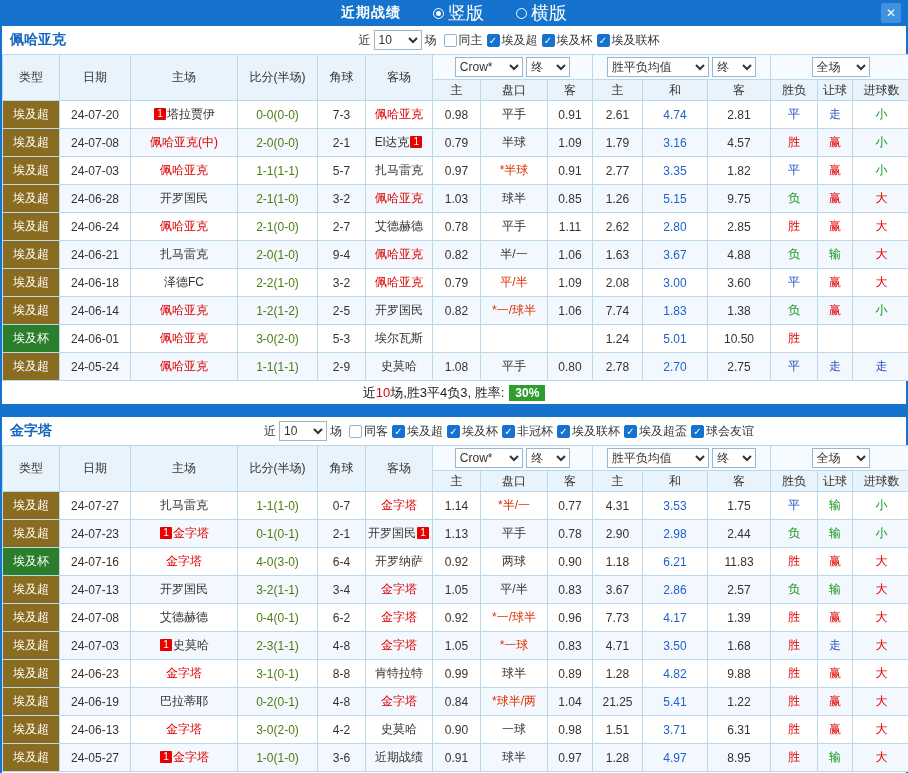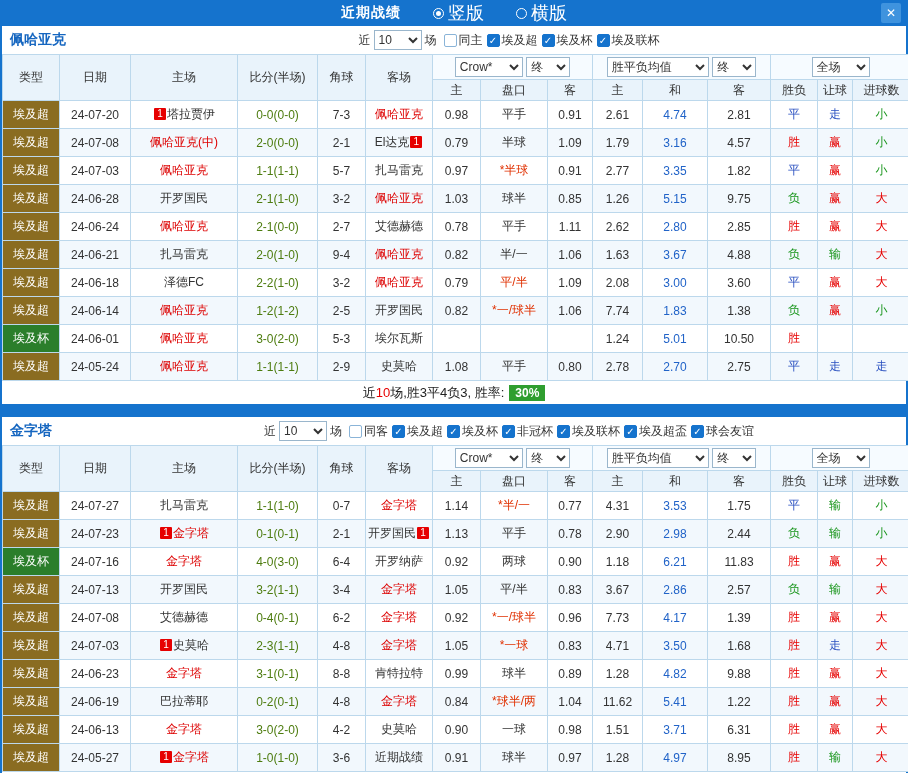--- a/index.html
+++ b/index.html
@@ -535,21 +535,21 @@
             <tr class="alt" data-name="match-row">
               <td data-name="league-type-cell" class="c-type" style="background: rgb(138, 108, 33);">埃及超</td>
               <td data-name="date-cell">24-06-19</td>
               <td data-name="home-team-cell"><span data-name="home-team-name">巴拉蒂耶</span></td>
               <td data-name="score-cell" class="score">0-2(0-1)</td>
               <td data-name="corner-cell">4-8</td>
               <td data-name="away-team-cell"><span data-name="away-team-name" class="t-red">金字塔</span></td>
               <td data-name="odds-home-cell">0.84</td>
               <td data-name="handicap-cell" class="hred">*球半/两</td>
               <td data-name="odds-away-cell">1.04</td>
-              <td data-name="avg-home-cell">11.62</td>
+              <td data-name="avg-home-cell">21.25</td>
               <td data-name="avg-draw-cell" class="avg-draw">5.41</td>
               <td data-name="avg-away-cell">1.22</td>
               <td data-name="result-cell" style="color: rgb(230, 0, 0);">胜</td>
               <td data-name="spread-result-cell" style="color: rgb(230, 0, 0);">赢</td>
               <td data-name="goals-result-cell" style="color: rgb(230, 0, 0);">大</td>
             </tr>
             <tr data-name="match-row">
               <td data-name="league-type-cell" class="c-type" style="background: rgb(138, 108, 33);">埃及超</td>
               <td data-name="date-cell">24-06-13</td>
               <td data-name="home-team-cell"><span data-name="home-team-name" class="t-red">金字塔</span></td>

